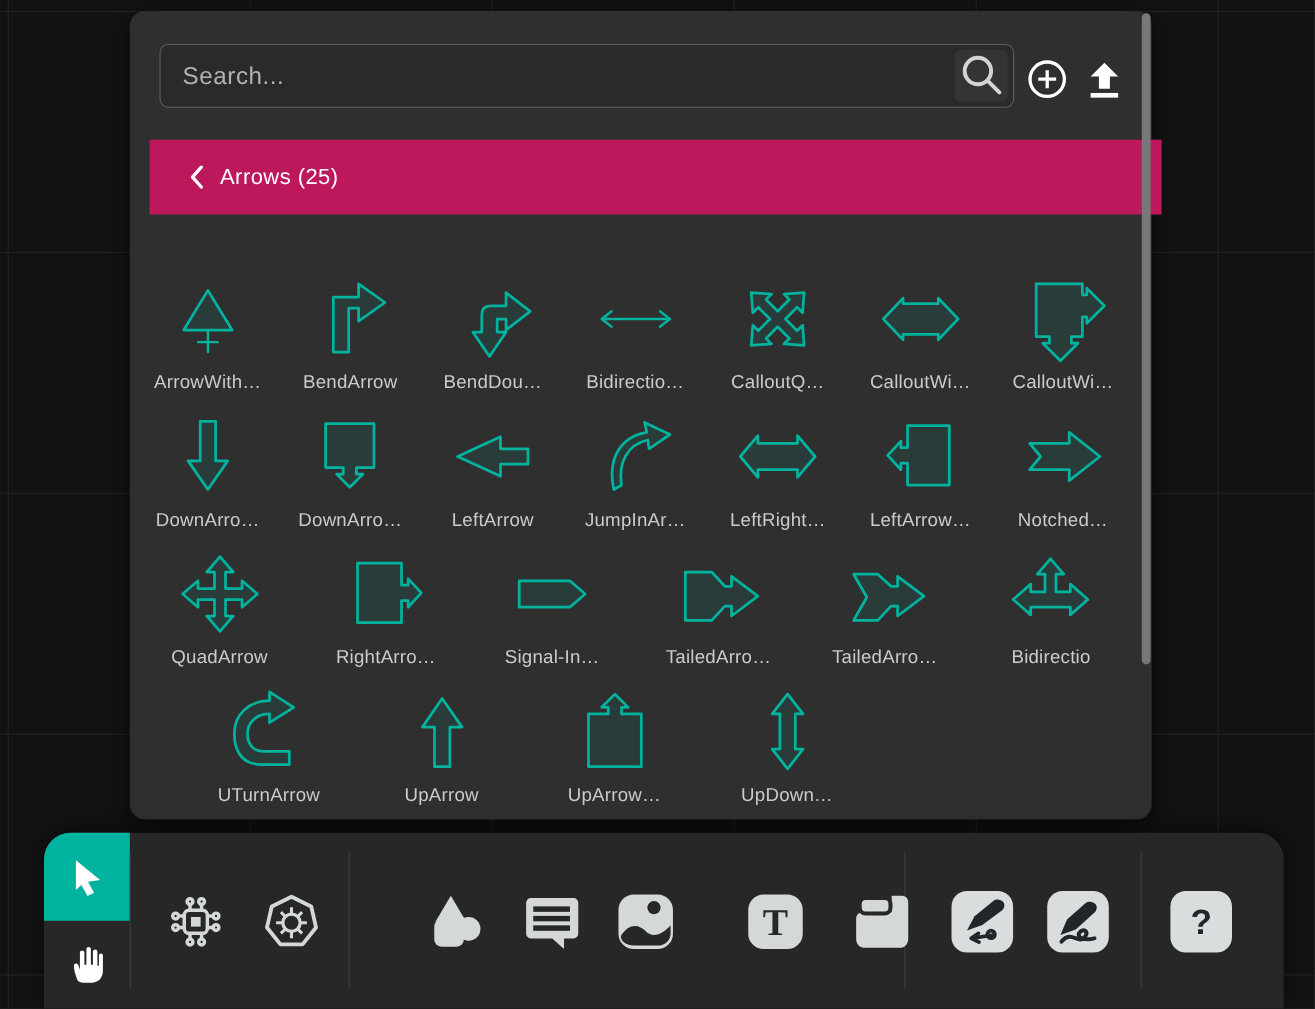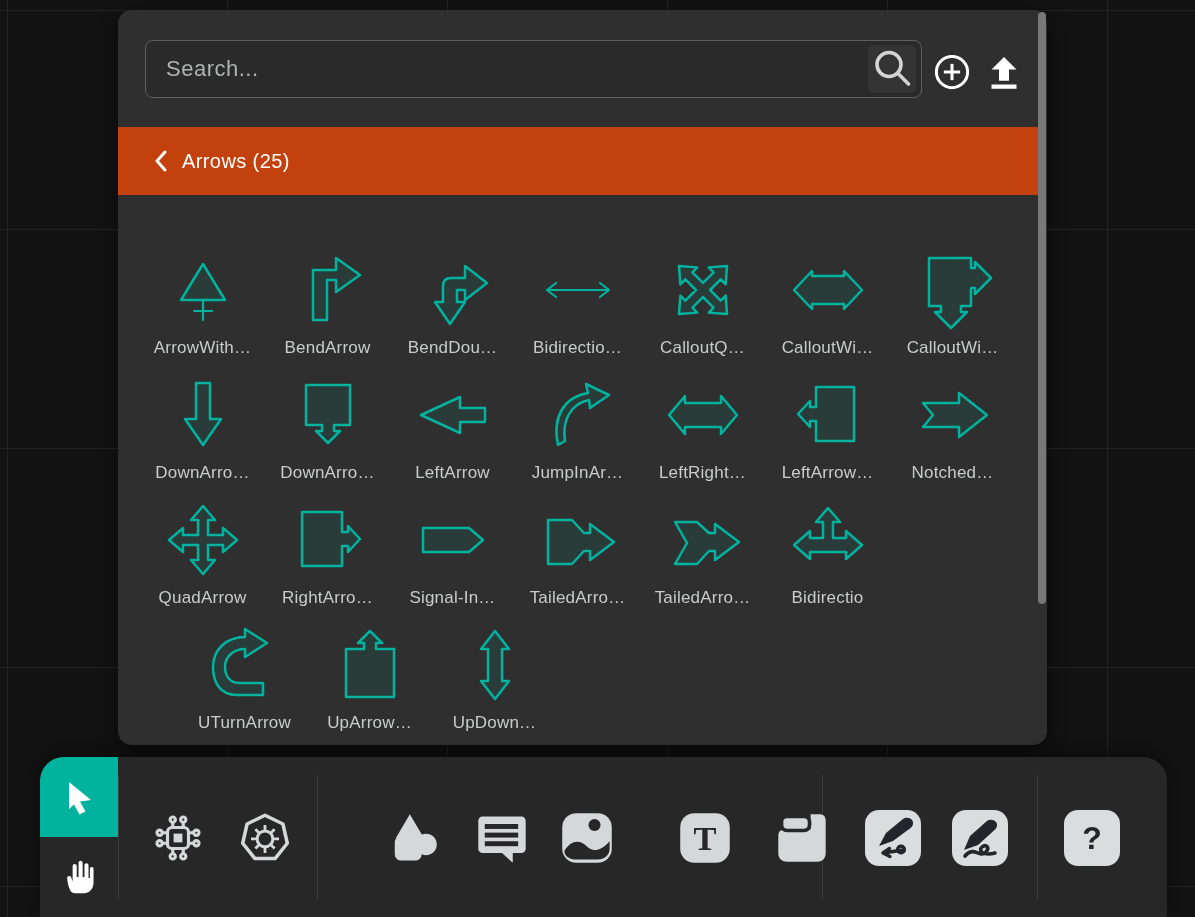--- a/index.html
+++ b/index.html
@@ -35,32 +35,32 @@
   .search-btn {
     width:48px; height:48px; margin-right:5px; border-radius:6px;
     display:flex; align-items:center; justify-content:center;
     background:rgba(255,255,255,0.05);
   }
   .icon-btn { position:absolute; top:42px; width:40px; height:40px; display:flex; align-items:center; justify-content:center; cursor:pointer; }
   .plus-btn { left:814px; }
   .upload-btn { left:866px; }
 
   .cat-header {
-    position:absolute; left:0; top:117px; width:920px; height:68px;
-    background:#c2410c; display:flex; align-items:center; padding-left:36px; cursor:pointer;
+    position:absolute; left:18px; top:117px; width:920px; height:68px;
+    background:#be185d; display:flex; align-items:center; padding-left:36px; cursor:pointer;
   }
   .cat-header .label { color:#ffffff; font-size:20px; margin-left:14px; letter-spacing:.4px; }
 
   .scroll-thumb {
     position:absolute; right:1px; top:2px; width:8px; height:592px;
     background:#787878; border-radius:4px;
   }
 
   .grid { position:absolute; left:22px; top:240px; width:875px; }
-  .grid-row { display:flex; height:125px; }
+  .grid-row { display:flex; height:125px;gap:32px; }
   .grid-row.last { padding:0 55px 0 42px; }
   .shape {
     width:125px; height:125px; display:flex; flex-direction:column;
     align-items:center; cursor:pointer;
   }
   .shape .thumb { width:80px; height:80px; display:flex; align-items:center; justify-content:center; }
   .shape svg { width:80px; height:80px; }
   .shape svg path, .shape svg polygon {
     fill:rgba(0,179,159,0.10); stroke:#00B39F; stroke-width:2.5; stroke-linejoin:round;
   }
@@ -302,20 +302,28 @@
     </div>
 
     <div class="grid-row last">
       <div class="shape">
         <div class="thumb">
             <svg viewBox="0 0 80 80">
               <path d="M58,70 L32,70 C14,70 8,56 8,42 C8,24 22,12 40,12 L40,4 L62,18 L40,32 L40,24 C28,24 20,32 20,42 C20,52 26,58 34,58 L58,58 Z"></path>
             </svg>
           </div>
         <div class="lbl">UTurnArrow</div>
+      </div>
+      <div class="shape">
+        <div class="thumb">
+            <svg viewBox="0 0 80 80">
+              <path d="M33,72 L33,36 L22,36 L40,10 L58,36 L47,36 L47,72 Z"></path>
+            </svg>
+          </div>
+        <div class="lbl">UpArrow</div>
       </div>
       <div class="shape">
         <div class="thumb">
             <svg viewBox="0 0 80 80">
               <path d="M16,24 L34,24 L34,18 L28,18 L40,6 L52,18 L46,18 L46,24 L64,24 L64,72 L16,72 Z"></path>
             </svg>
           </div>
         <div class="lbl">UpArrow…</div>
       </div>
       <div class="shape">

